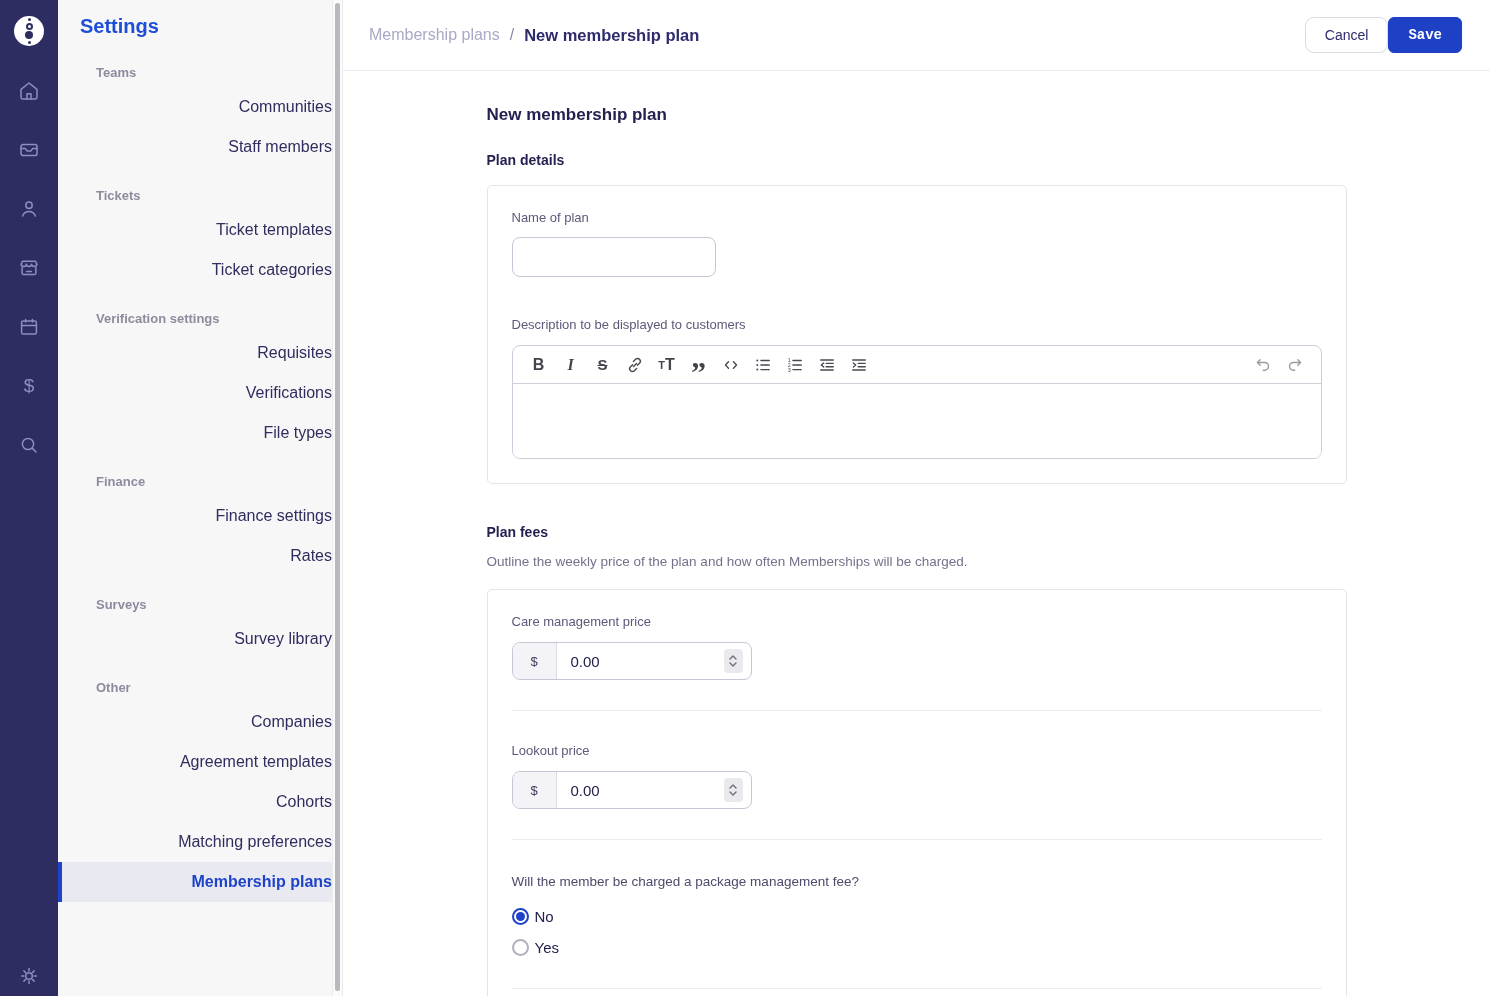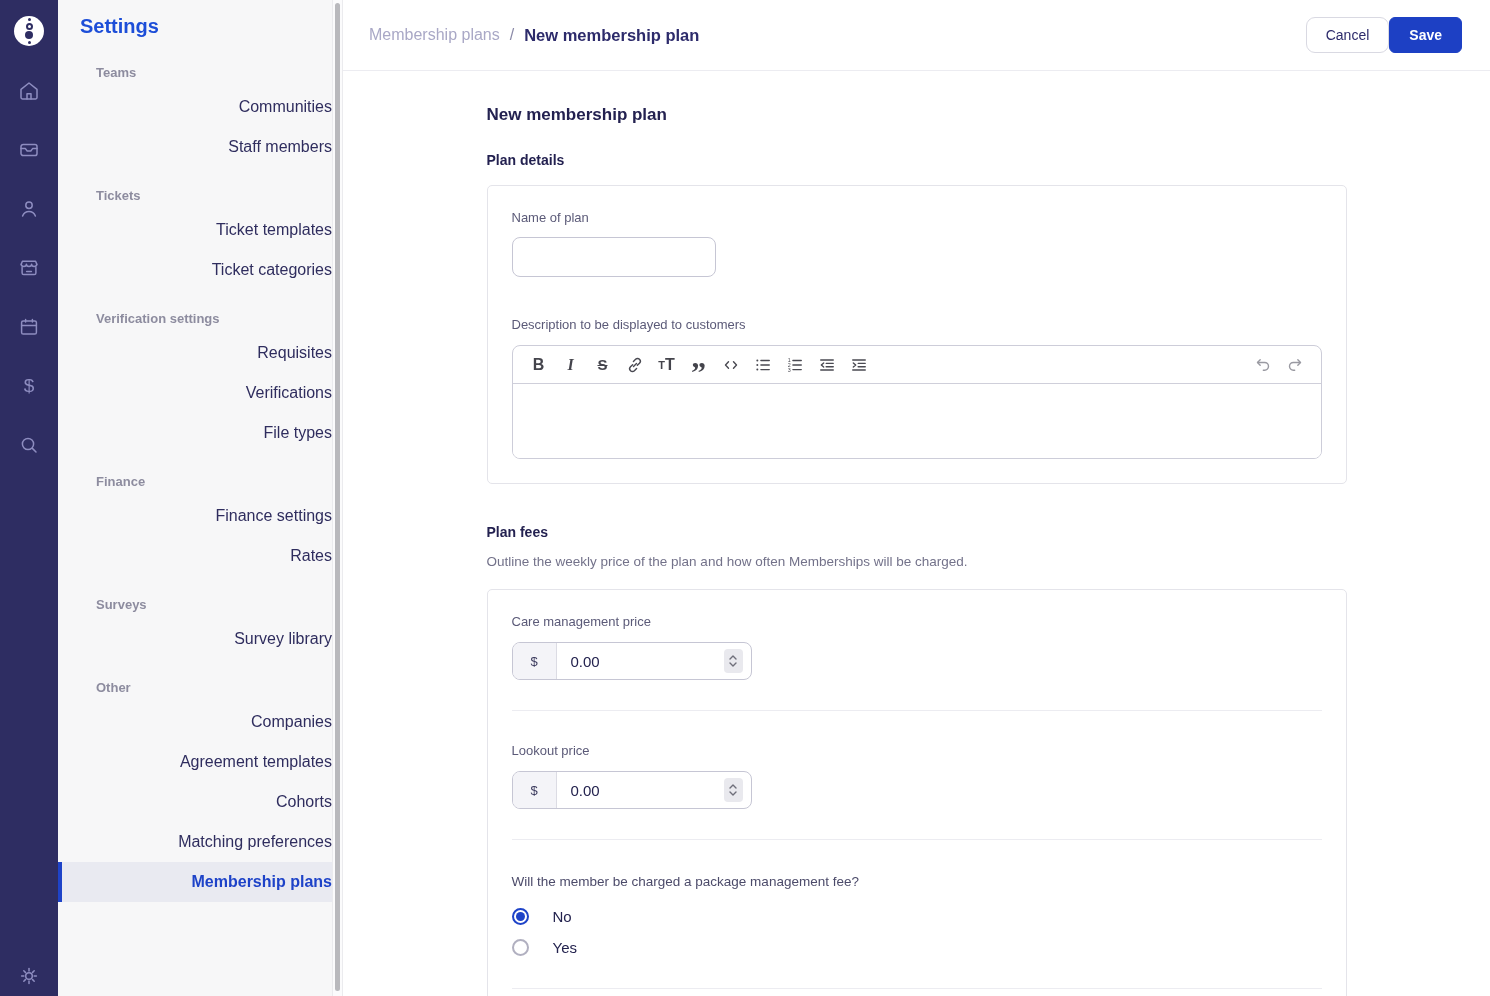--- a/index.html
+++ b/index.html
@@ -35,21 +35,21 @@
 
   
   .main { position:fixed; left:343px; top:0; right:0; bottom:0; background:#fff; }
   .topbar { height:71px; border-bottom:1px solid #ececf1; display:flex; align-items:center; padding:0 28px 0 26px; }
   .crumb-parent { font-size:16px; color:#a9a8c6; cursor:pointer; }
   .crumb-sep { font-size:16px; color:#8b8aa8; margin:0 10px; }
   .crumb-current { font-size:16.5px; font-weight:700; color:#2d2b6b; }
   .actions { margin-left:auto; display:flex; }
   .btn { height:36px; font-size:14px; cursor:pointer; font-family:"Liberation Sans", sans-serif; }
   .btn-cancel { padding:0 19px; background:#fff; border:1px solid #d9d9e2; border-radius:9px; color:#2d2b6b; }
-  .btn-save { padding:0 19px; background:#1d40c4; border:1px solid #1d40c4; border-radius:6px; color:#fff; font-weight:600; }
+  .btn-save { padding:0 19px; background:#1d40c4; border:1px solid #1d40c4; border-radius:6px; color:#fff; font-weight:600;font-family:Liberation Mono, monospace; }
 
   .content { position:absolute; top:72px; left:0; right:0; bottom:0; overflow:hidden; }
   .container { width:860px; margin:0 auto; padding-top:33px; }
   h1 { font-size:17px; font-weight:700; color:#232150; margin-bottom:27px; }
   h2 { font-size:14px; font-weight:700; color:#232150; margin-bottom:17px; }
   .card { border:1px solid #e4e4ea; border-radius:5px; background:#fff; padding:24px; }
   .field-label { display:block; font-size:13px; color:#5b5a78; }
   .text-input { display:block; margin-top:12px; width:204px; height:40px; border:1px solid #c6c6d4; border-radius:8px;
     padding:0 12px; font-size:15px; color:#23224e; background:#fff; outline:none; }
   .desc-label { margin-top:40px; }
@@ -77,21 +77,21 @@
   .cur-prefix { width:44px; align-self:stretch; background:#f4f4f8; border-right:1px solid #dcdce4;
     display:flex; align-items:center; justify-content:center; font-size:13px; color:#3c3b5e; }
   .cur-value { flex:1; min-width:0; border:none; outline:none; background:transparent;
     font-size:15px; color:#23224e; padding-left:14px; font-family:"Liberation Sans", sans-serif; }
   .spinner { width:19px; height:24px; background:#e9e9ee; border-radius:4px; margin-right:8px; flex:none;
     display:flex; flex-direction:column; align-items:center; justify-content:center; gap:2px; cursor:pointer; }
   .spinner svg { stroke:#6f6f7a; fill:none; stroke-width:1.4; stroke-linecap:round; stroke-linejoin:round; }
 
   .divider { height:1px; background:#ececf1; margin:30px 0 32px; }
   .q-label { font-size:13.5px; color:#4c4b6a; }
-  .radio-row { display:flex; align-items:center; gap:24px; margin-top:14px; }
+  .radio-row { display:flex; align-items:center; gap:6px; margin-top:14px; }
   .radio-row.first { margin-top:18px; }
   .radio { width:17px; height:17px; border-radius:50%; flex:none; display:flex; align-items:center; justify-content:center; cursor:pointer; background:#fff; }
   .radio.on { border:2px solid #1e43c8; }
   .radio.on .dot { width:9px; height:9px; border-radius:50%; background:#1e43c8; }
   .radio.off { border:2px solid #b1b0c0; }
   .radio-label { font-size:15px; color:#23224e; }
   .end-divider { margin:32px 0 0; }
 </style>
 </head>
 <body>

